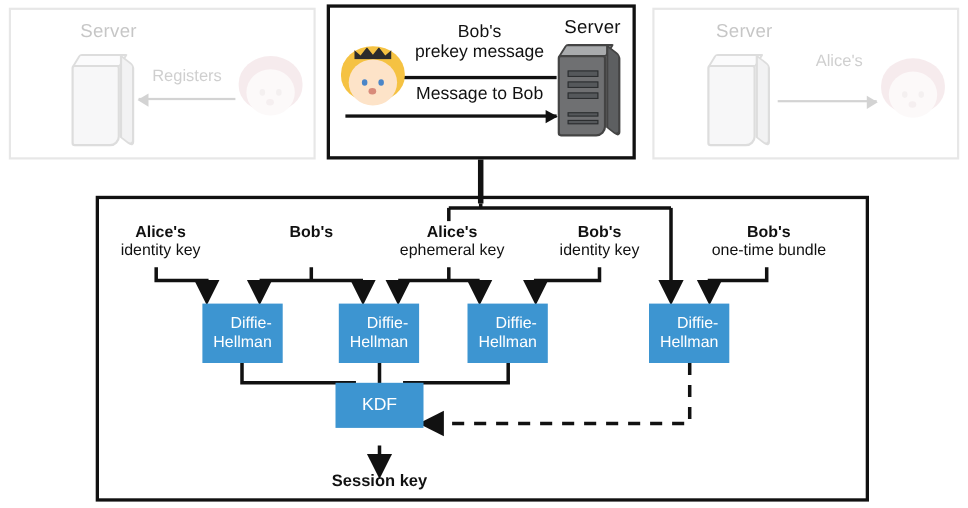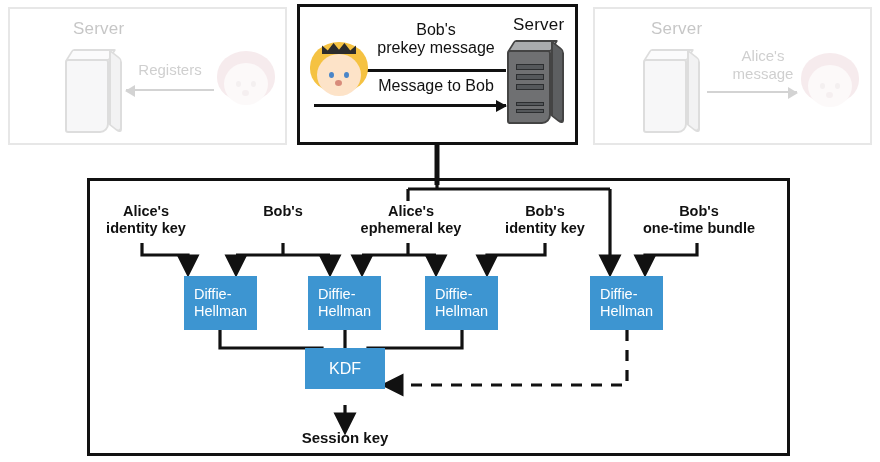--- a/index.html
+++ b/index.html
@@ -75,24 +75,24 @@
 
   .alab{position:absolute;font-size:16px;color:#111;text-align:center;line-height:18px;white-space:nowrap;}
   .alab.grey{color:#6f6f6f;font-size:15px;}
 
   
   #panel-bottom{position:absolute;left:87px;top:178px;width:703px;height:278px;
       border:3px solid #111;background:#fff;box-sizing:border-box;}
 
   .keylab{position:absolute;text-align:center;font-size:14.5px;color:#111;line-height:17px;white-space:nowrap;}
   .keylab b{font-weight:bold;display:block;}
-  .keylab span{font-weight:bold;display:block;}
+  .keylab span{font-weight:normal;display:block;}
 
   .dh{position:absolute;background:#3d95d1;color:#fff;font-size:14.5px;
-      line-height:17px;text-align:left;display:flex;align-items:center;
+      line-height:17px;text-align:right;display:flex;align-items:center;
       justify-content:center;box-sizing:border-box;}
   .dh i{font-style:normal;}
   #kdf{position:absolute;background:#3d95d1;color:#fff;font-size:16px;
       display:flex;align-items:center;justify-content:center;}
   #session-key{position:absolute;font-size:15px;font-weight:bold;color:#111;
       text-align:center;white-space:nowrap;}
 
   svg.wires{position:absolute;left:0;top:0;width:880px;height:462px;pointer-events:none;}
 </style>
 </head>
@@ -159,21 +159,20 @@
   </div>
 
   <div class="panel dim" id="panel-right">
     <div class="srv-label" style="left:56px;top:10px;">Server</div>
     <div class="tower light" style="left:48px;top:40px;width:57px;height:86px;">
       <div class="top"></div>
         <div class="side"></div>
         <div class="front"></div>
     </div>
     <div class="alab grey" style="left:118px;top:38px;width:100px;">Alice's</div>
-    <div class="alab grey" style="left:118px;top:56px;width:100px;">message</div>
     <div class="harrow grey" style="left:112px;top:82px;width:90px;">
       <div class="shaft"></div>
         <div class="headR"></div>
     </div>
     <div class="face pink" style="left:206px;top:44px;">
       <div class="hair"></div>
         <div class="skin"></div>
       <div class="eye" style="left:19px;top:30px;"></div>
       <div class="eye" style="left:34px;top:30px;"></div>
       <div class="mouth" style="left:25px;top:39px;"></div>

